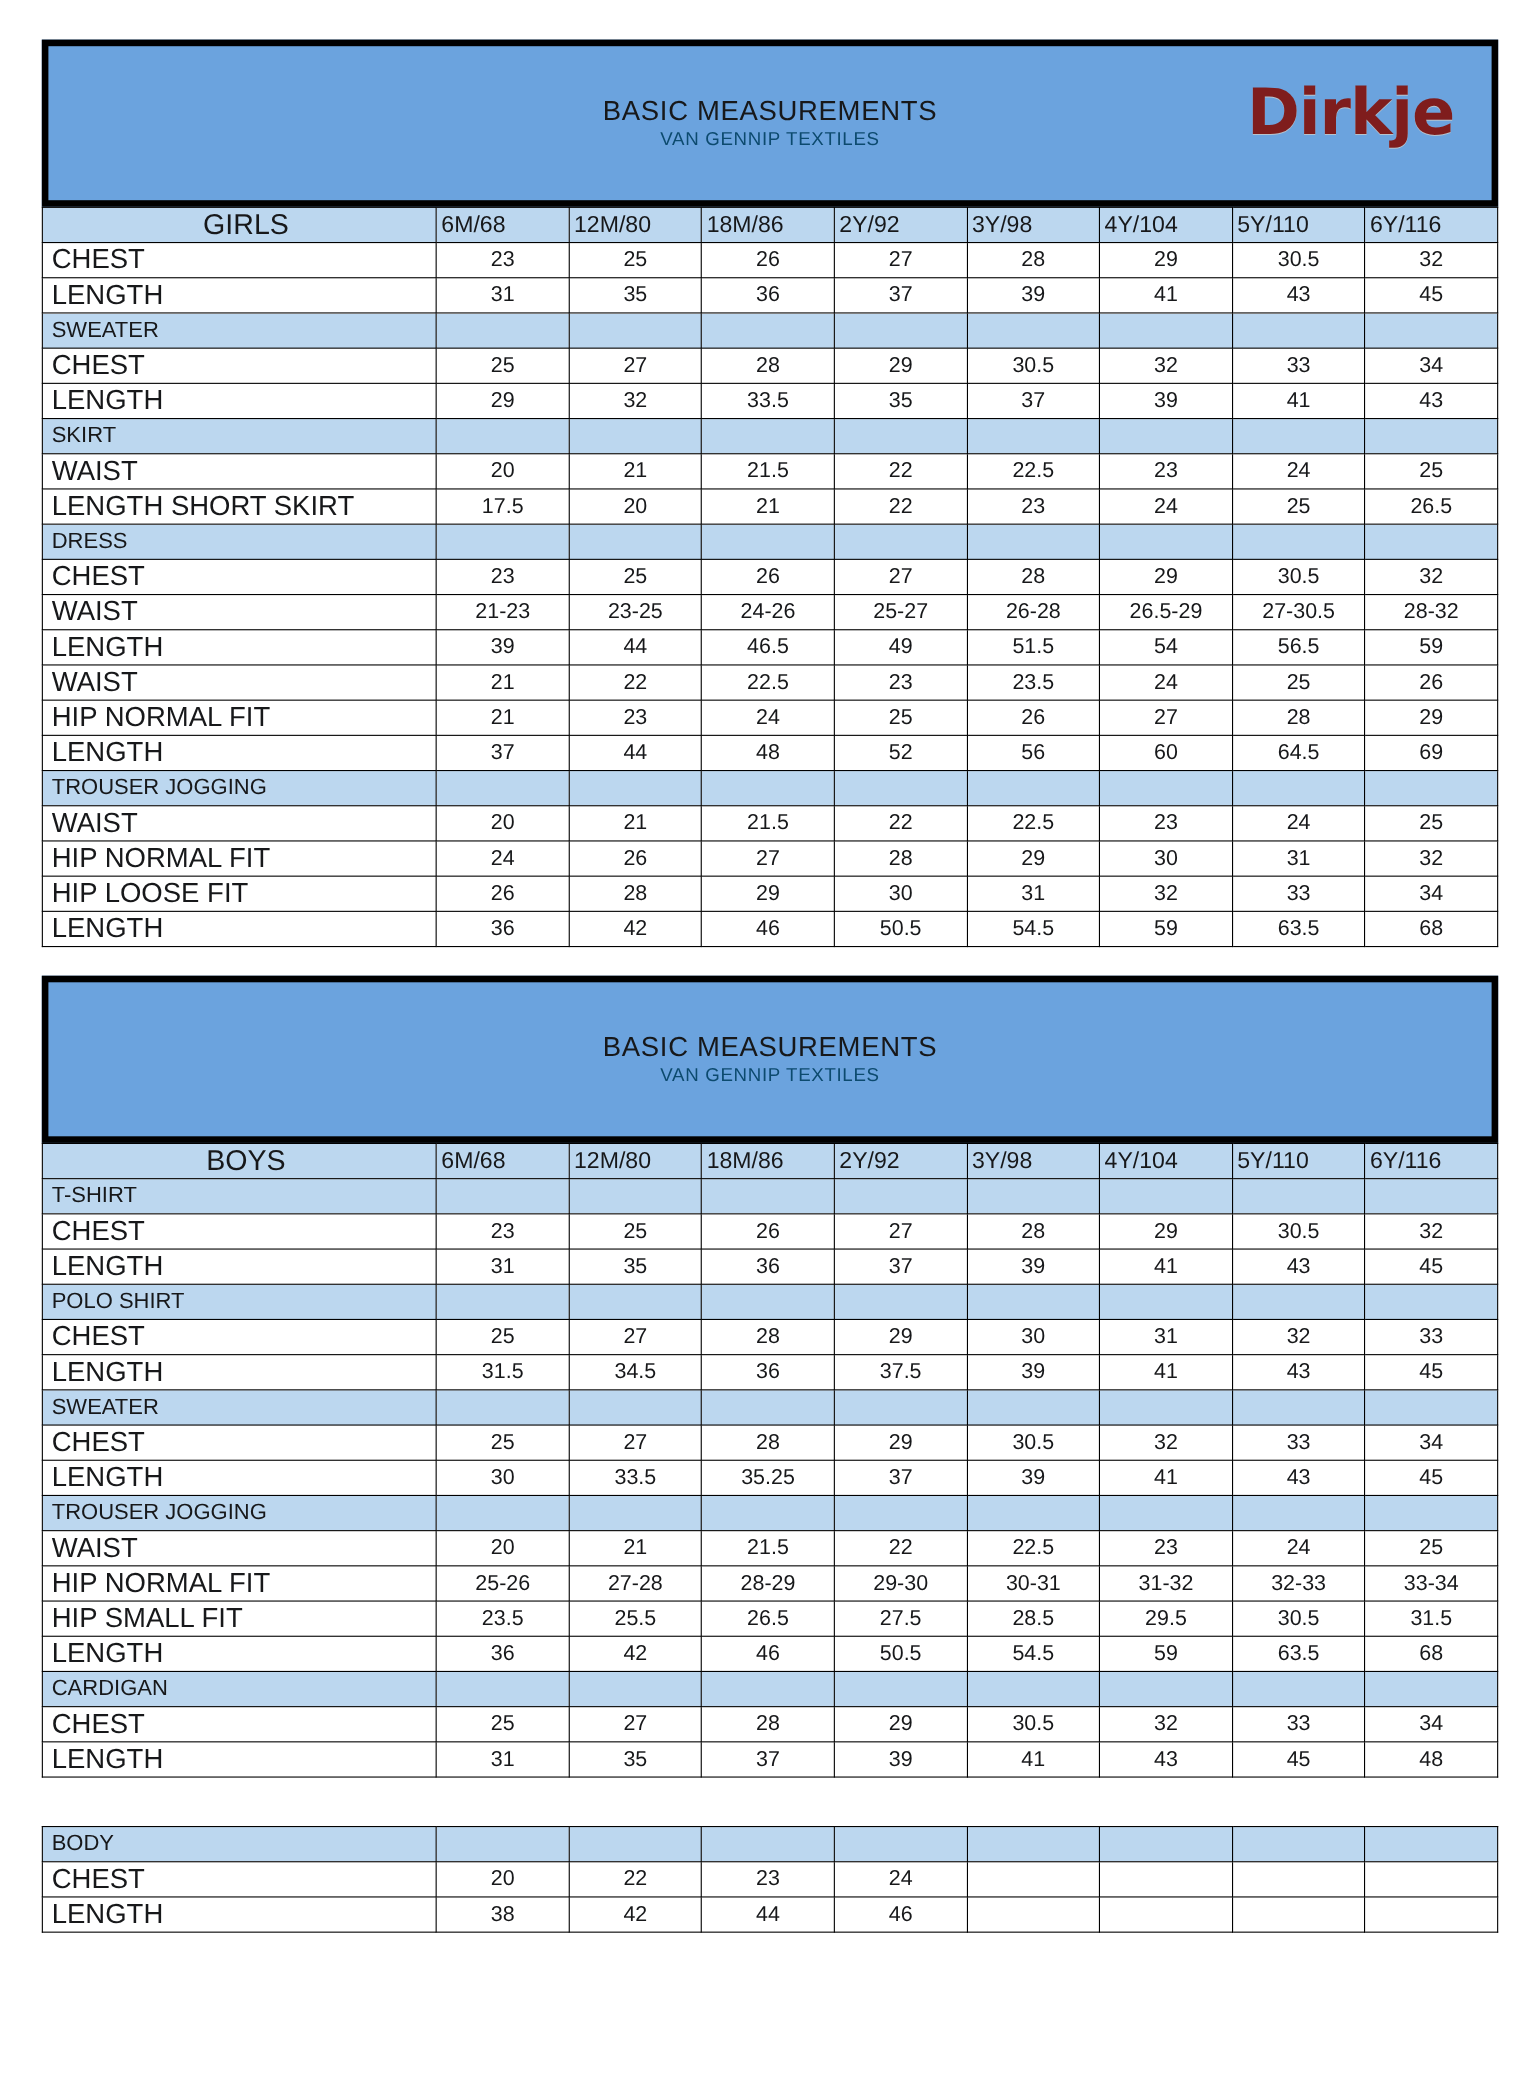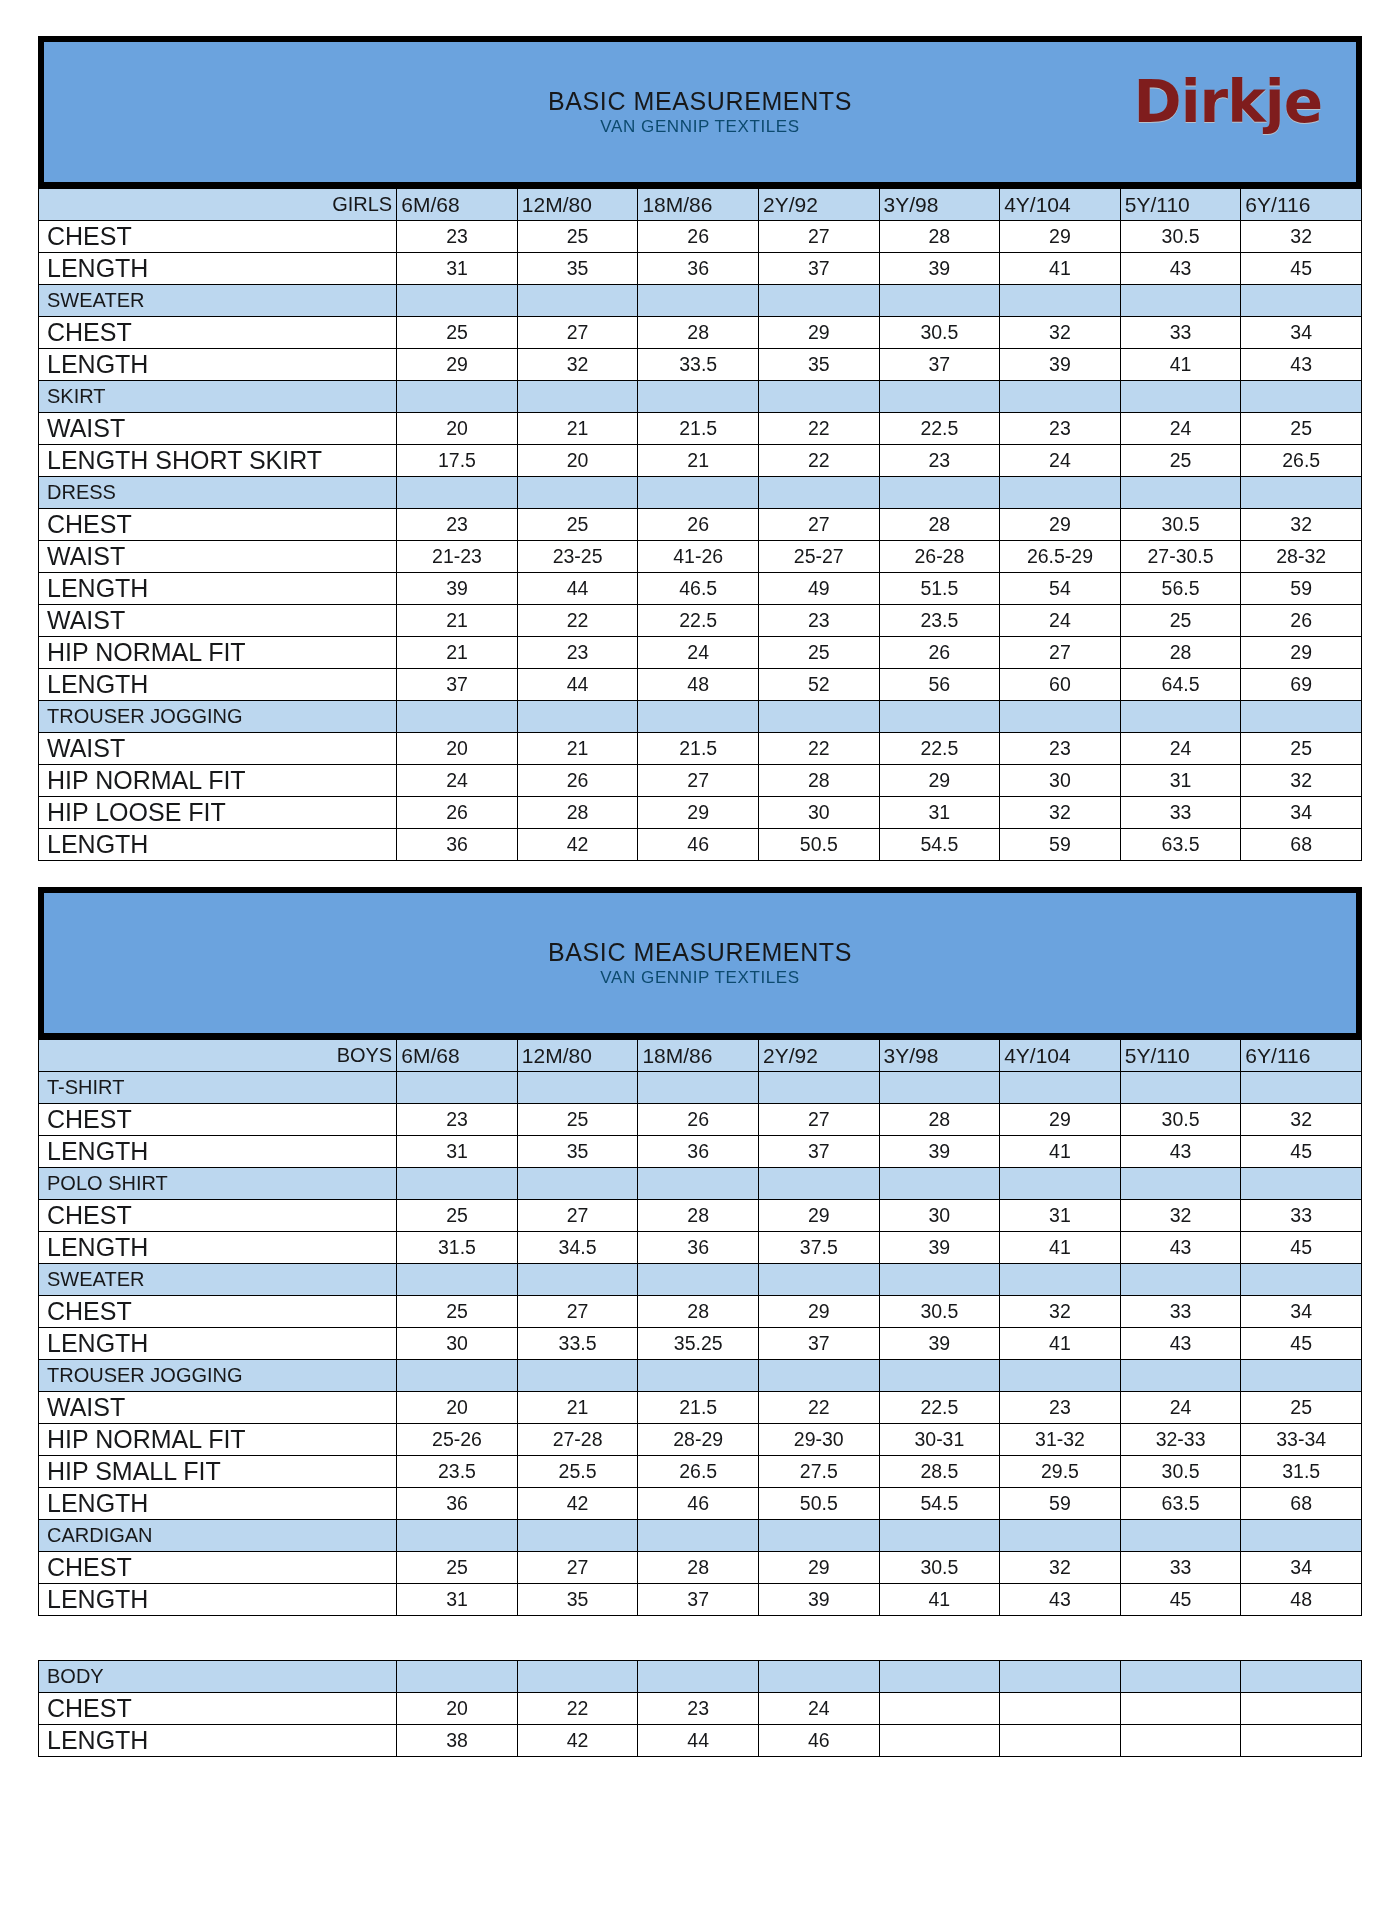--- a/index.html
+++ b/index.html
@@ -77,22 +77,22 @@
     white-space: nowrap;
   }
   col.label-col { width: 300px; }
   col.size-col { width: 101px; }
 
   tr.head-row td {
     background: #bcd7ef;
     font-size: 21px;
   }
   tr.head-row td.lbl {
-    text-align: right;
-    font-size: 20px;
+    text-align: center;
+    font-size: 26px;
     padding-left: 16px;
   }
   tr.head-row td.sz {
     text-align: left;
   }
   tr.group-row td {
     background: #bcd7ef;
   }
   tr.group-row td.lbl {
     text-align: left;
@@ -261,21 +261,21 @@
           <td class="val">27</td>
           <td class="val">28</td>
           <td class="val">29</td>
           <td class="val">30.5</td>
           <td class="val">32</td>
         </tr>
         <tr class="data-row">
           <td class="lbl">WAIST</td>
           <td class="val">21-23</td>
           <td class="val">23-25</td>
-          <td class="val">41-26</td>
+          <td class="val">24-26</td>
           <td class="val">25-27</td>
           <td class="val">26-28</td>
           <td class="val">26.5-29</td>
           <td class="val">27-30.5</td>
           <td class="val">28-32</td>
         </tr>
         <tr class="data-row">
           <td class="lbl">LENGTH</td>
           <td class="val">39</td>
           <td class="val">44</td>

